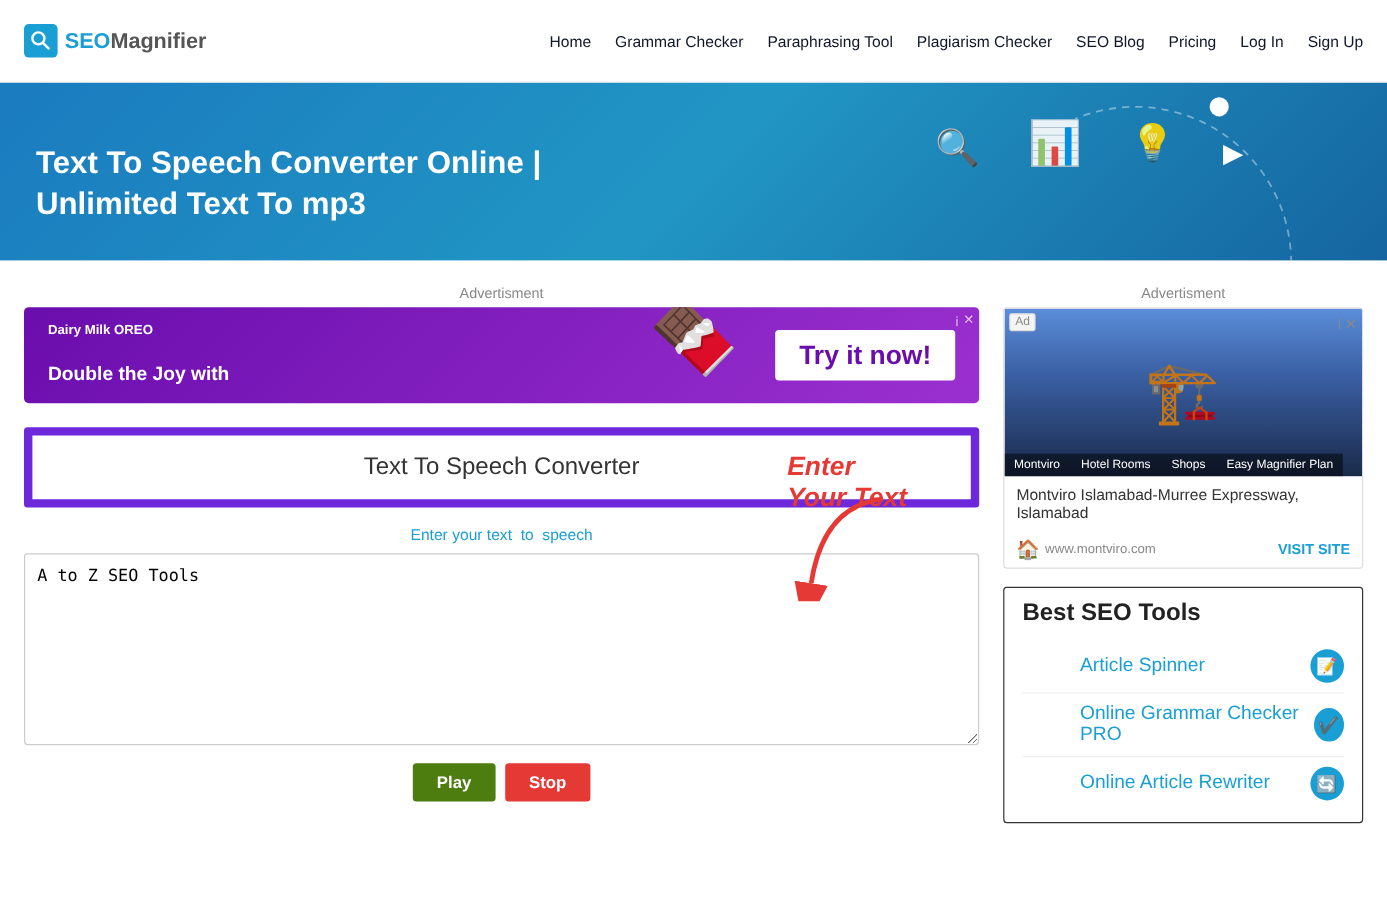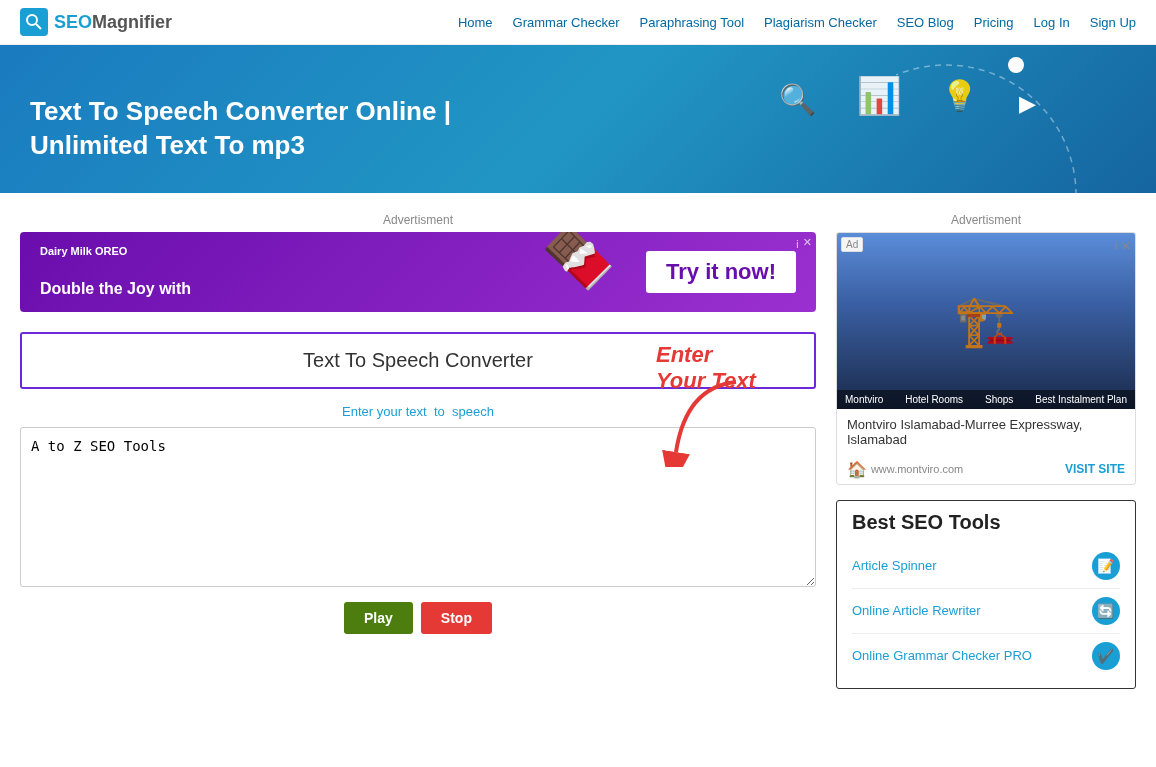--- a/index.html
+++ b/index.html
@@ -2,21 +2,21 @@
 <html><head>
   <meta charset="utf-8">
   <style>
     * { box-sizing: border-box; margin: 0; padding: 0; }
     body { font-family: Arial, sans-serif; font-size: 14px; background: #fff; color: #333; }
 
     
     .top-nav {
       display: flex;
       align-items: center;
-      padding: 8px 20px;
+      padding: 20px 20px;
       background: #fff;
       border-bottom: 1px solid #eee;
     }
     .logo {
       display: flex;
       align-items: center;
       margin-right: auto;
     }
     .logo-icon {
       width: 28px;
@@ -37,21 +37,21 @@
     }
     .logo-text span.seo { color: #1a9fd4; }
     .logo-text span.magnifier { color: #555; }
     .nav-links {
       display: flex;
       gap: 20px;
       list-style: none;
     }
     .nav-links a {
       text-decoration: none;
-      color: #0369a1;
+      color: #0f172a;
       font-size: 13px;
     }
 
     
     .hero {
       background: linear-gradient(135deg, #1a7bbf 0%, #2196c4 50%, #1565a0 100%);
       padding: 30px 30px 30px 30px;
       position: relative;
       overflow: hidden;
       min-height: 130px;
@@ -147,21 +147,21 @@
       top: 4px;
       right: 4px;
       display: flex;
       gap: 4px;
     }
     .ad-info { font-size: 11px; color: rgba(255,255,255,0.7); cursor: pointer; }
     .ad-close { font-size: 11px; color: rgba(255,255,255,0.7); cursor: pointer; }
 
     
     .tool-box {
-      border: 2px solid #6d28d9;
+      border: 7px solid #6d28d9;
       border-radius: 3px;
       padding: 15px;
       margin-bottom: 15px;
       text-align: center;
     }
     .tool-title {
       font-size: 20px;
       color: #333;
       font-weight: normal;
     }
@@ -248,33 +248,33 @@
       margin-bottom: 5px;
     }
     .sidebar-ad {
       border: 1px solid #ddd;
       border-radius: 3px;
       overflow: hidden;
       margin-bottom: 15px;
     }
     .sidebar-ad-img {
       width: 100%;
-      height: 176px;
+      height: 140px;
       background: linear-gradient(135deg, #2c3e50, #4a6fa5, #1a1a2e);
       display: flex;
       align-items: center;
       justify-content: center;
       position: relative;
       overflow: hidden;
     }
     .sidebar-ad-img-overlay {
       position: absolute;
       bottom: 0;
       left: 0;
-      right: 0;
+      right: 16px;
       background: rgba(0,0,0,0.5);
       color: #fff;
       font-size: 10px;
       padding: 4px 8px;
       display: flex;
       justify-content: space-between;
     }
     .sidebar-ad-info {
       padding: 8px 10px;
     }
@@ -338,21 +338,22 @@
       display: flex;
       align-items: center;
       justify-content: space-between;
       padding: 8px 0;
       border-bottom: 1px solid #eee;
     }
     .seo-tool-item:last-child { border-bottom: none; }
     .seo-tool-link {
       color: #1a9fd4;
       text-decoration: none;
-      font-size: 13px;
+      font-size: 16px;
+      margin-left: 48px;
     }
     .seo-tool-icon {
       width: 28px;
       height: 28px;
       background: #1a9fd4;
       border-radius: 50%;
       display: flex;
       align-items: center;
       justify-content: center;
       color: #fff;
@@ -463,21 +464,21 @@
         <span class="ad-badge">Ad</span>
         <span class="ad-x">ℹ ✕</span>
 
         <div style="width:100%; height:100%; background: linear-gradient(180deg, #5b8dd9 0%, #3a5fa3 40%, #1a2a4a 100%); display:flex; align-items:center; justify-content:center;">
           <div style="font-size:50px; filter: brightness(0.8);">🏗️</div>
         </div>
         <div class="sidebar-ad-img-overlay">
           <span>Montviro</span>
           <span>Hotel Rooms</span>
           <span>Shops</span>
-          <span>Best Instalment Plan</span>
+          <span>Easy Magnifier Plan</span>
         </div>
       </div>
       <div class="sidebar-ad-info">
         <p>Montviro Islamabad-Murree Expressway, Islamabad</p>
       </div>
       <div class="sidebar-ad-footer">
         <div class="sidebar-ad-domain">
           <span style="font-size:16px;">🏠</span>
           <span>www.montviro.com</span>
         </div>
@@ -486,24 +487,24 @@
     </div>
 
     <div class="seo-tools-box">
       <div class="seo-tools-title">Best SEO Tools</div>
 
       <div class="seo-tool-item">
         <a href="#" class="seo-tool-link">Article Spinner</a>
         <div class="seo-tool-icon">📝</div>
       </div>
       <div class="seo-tool-item">
+        <a href="#" class="seo-tool-link">Online Grammar Checker PRO</a>
+        <div class="seo-tool-icon">✔️</div>
+      </div>
+      <div class="seo-tool-item">
         <a href="#" class="seo-tool-link">Online Article Rewriter</a>
         <div class="seo-tool-icon">🔄</div>
       </div>
-      <div class="seo-tool-item">
-        <a href="#" class="seo-tool-link">Online Grammar Checker PRO</a>
-        <div class="seo-tool-icon">✔️</div>
-      </div>
     </div>
 
   </div>
 
 </div>
 
 </body></html>

